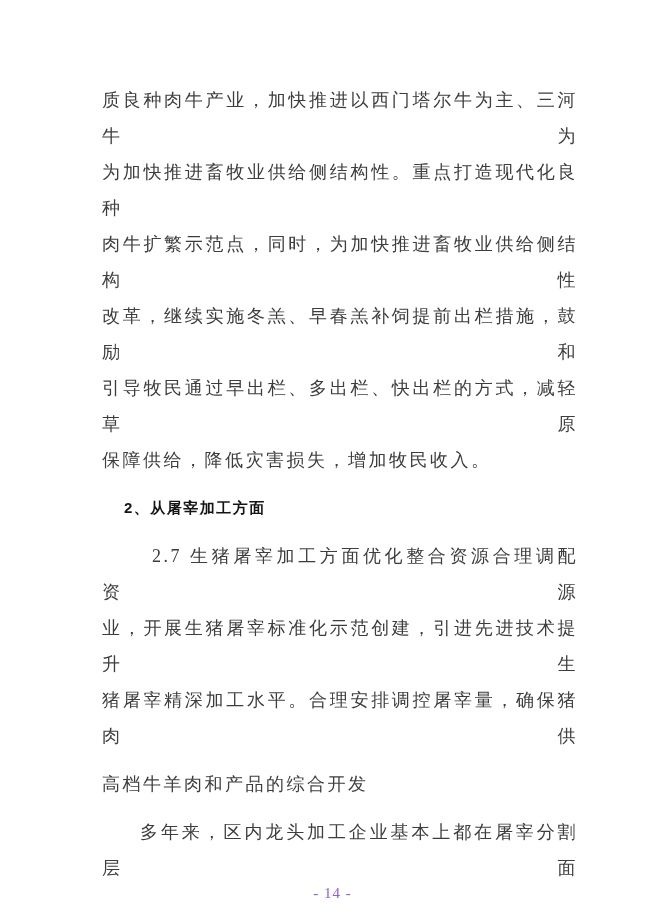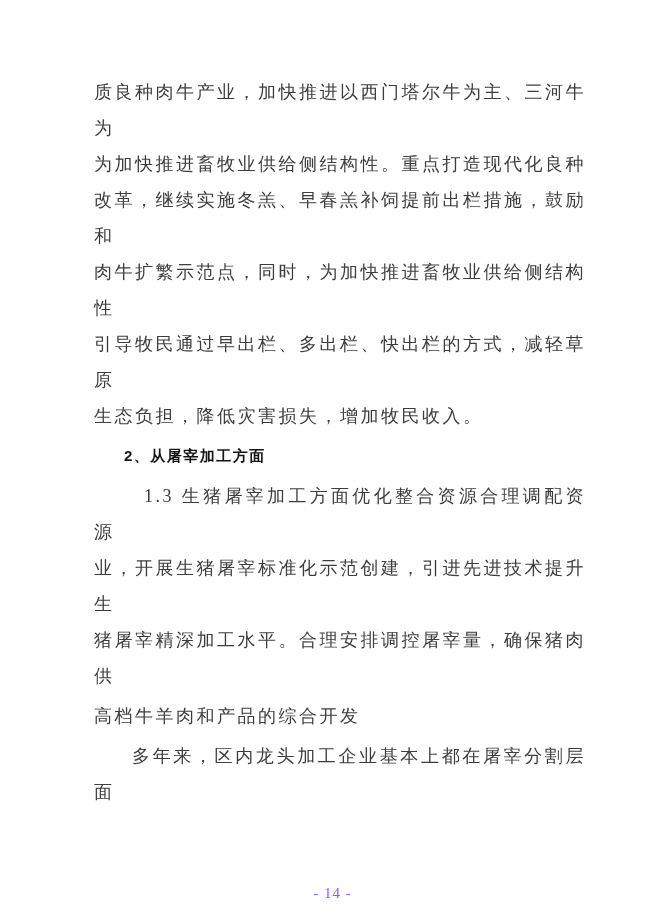--- a/index.html
+++ b/index.html
@@ -24,21 +24,21 @@
     top: 0;
     left: 90px;
     width: 500px;
     padding-top: 70px;
     color: #3d3d3d;
     font-size: 18px;
     line-height: 36px;
     letter-spacing: 2.5px;
   }
   .para {
-    margin: 4px;
+    margin: 12px;
     padding: 0;
   }
   .line {
     text-align: justify;
     text-align-last: justify;
     text-justify: inter-character;
   }
   .line.last {
     text-align-last: left;
   }
@@ -71,30 +71,30 @@
 </style>
 </head>
 <body>
 
 <div class="page">
   <main class="body-text">
 
     <section class="para">
       <div class="line">质良种肉牛产业，加快推进以西门塔尔牛为主、三河牛为</div>
       <div class="line">为加快推进畜牧业供给侧结构性。重点打造现代化良种</div>
+      <div class="line">肉牛扩繁示范点，同时，为加快推进畜牧业供给侧结构性</div>
       <div class="line">改革，继续实施冬羔、早春羔补饲提前出栏措施，鼓励和</div>
-      <div class="line">肉牛扩繁示范点，同时，为加快推进畜牧业供给侧结构性</div>
       <div class="line">引导牧民通过早出栏、多出栏、快出栏的方式，减轻草原</div>
-      <div class="line last">生态负担，降低灾害损失，增加牧民收入。</div>
+      <div class="line last">保障供给，降低灾害损失，增加牧民收入。</div>
     </section>
 
     <h2 class="heading">2、从屠宰加工方面</h2>
 
     <section class="para">
-      <div class="line indent-num">1.3 生猪屠宰加工方面优化整合资源合理调配资源</div>
+      <div class="line indent-num">2.7 生猪屠宰加工方面优化整合资源合理调配资源</div>
       <div class="line">业，开展生猪屠宰标准化示范创建，引进先进技术提升生</div>
       <div class="line">猪屠宰精深加工水平。合理安排调控屠宰量，确保猪肉供</div>
     </section>
 
     <section class="para">
       <div class="line last">高档牛羊肉和产品的综合开发</div>
     </section>
 
     <section class="para">
       <div class="line indent">多年来，区内龙头加工企业基本上都在屠宰分割层面</div>

